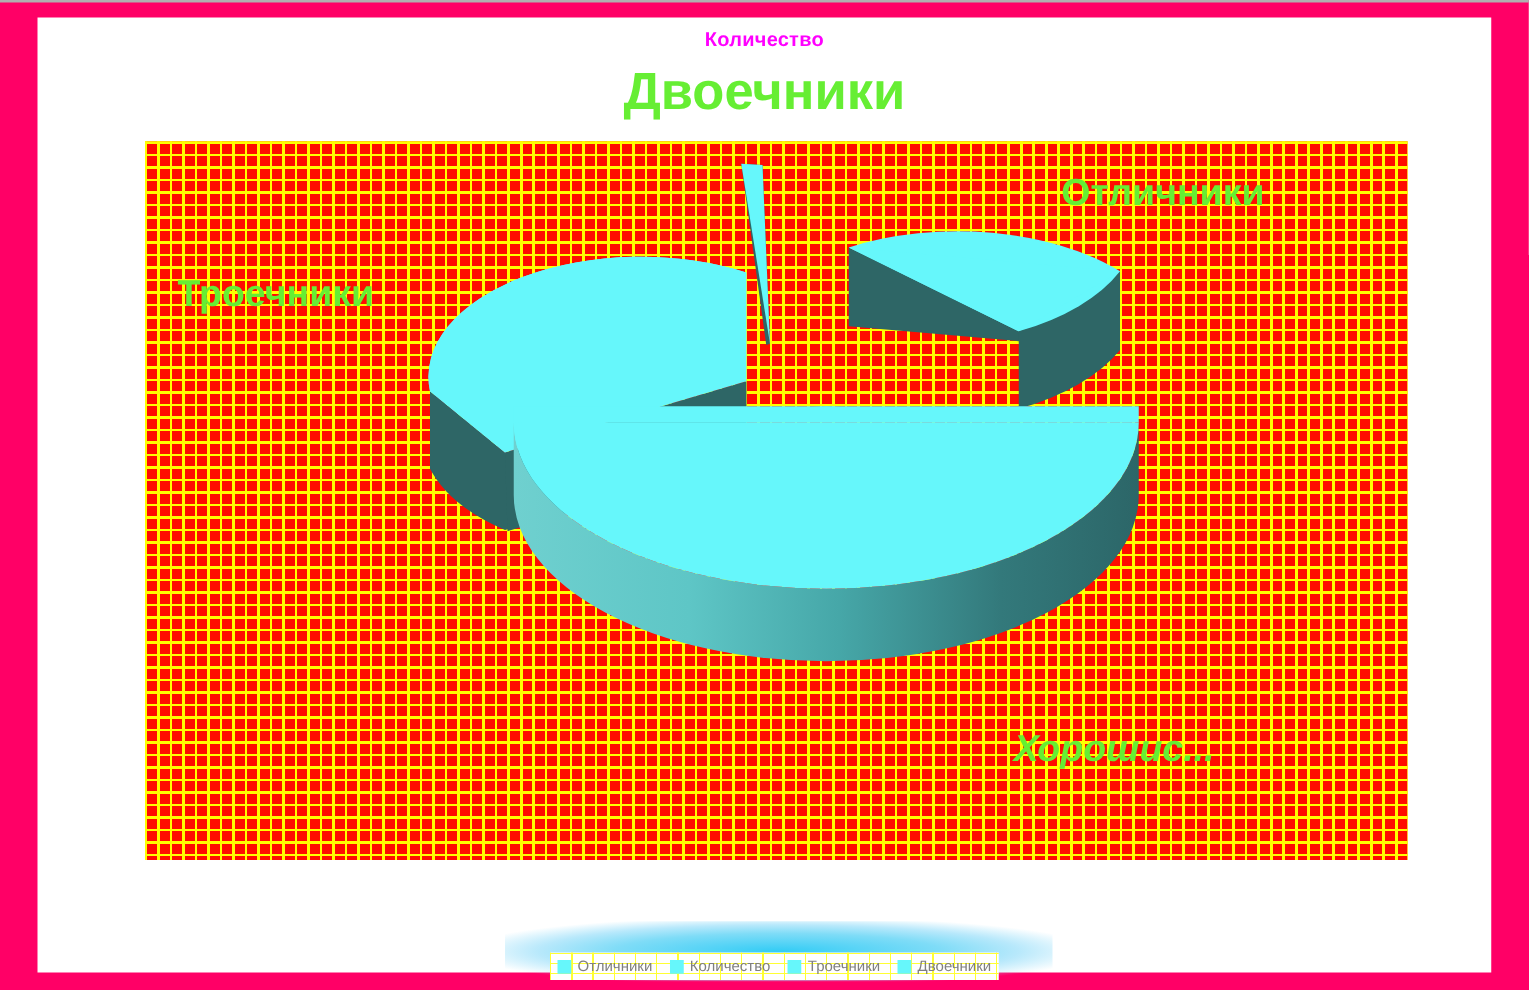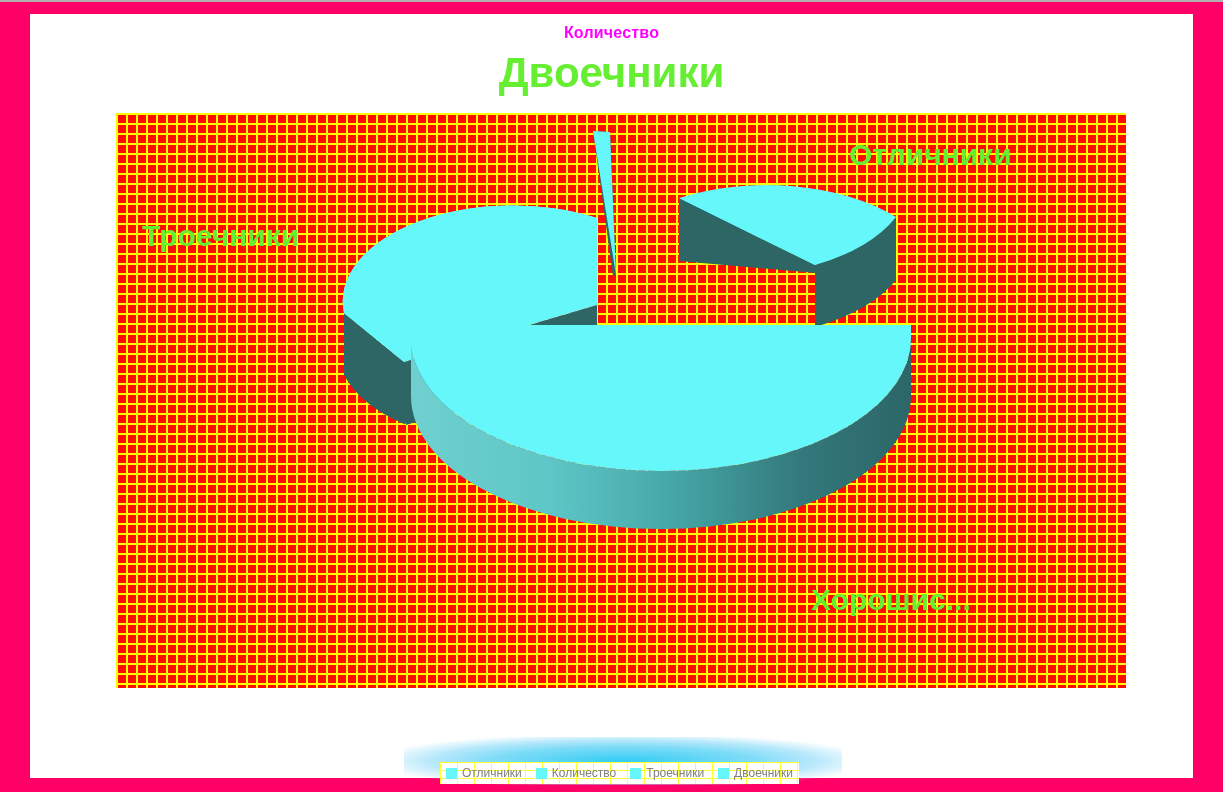--- a/index.html
+++ b/index.html
@@ -83,21 +83,21 @@
   .data-label {
     position: absolute;
     font-size: 30px;
     font-weight: bold;
     color: #66ee33;
     white-space: nowrap;
     line-height: 1;
   }
   #label-otlichniki { left: 733px; top: 27px; }
   #label-troechniki { left: 26px;  top: 108px; }
-  #label-horoshisty { left: 695px; top: 472px; }
+  #label-horoshisty { left: 695px; top: 472px; font-style: italic; }
 
   
   #legend-glow {
     position: absolute;
     left: 374px; top: 723px;
     width: 438px; height: 48px;
     background: radial-gradient(ellipse at 50% 50%, #33ccf5 0%, #7fdcf7 42%, rgba(160,225,250,0.75) 62%, rgba(255,255,255,0) 82%);
   }
   #legend-box {
     position: absolute;

